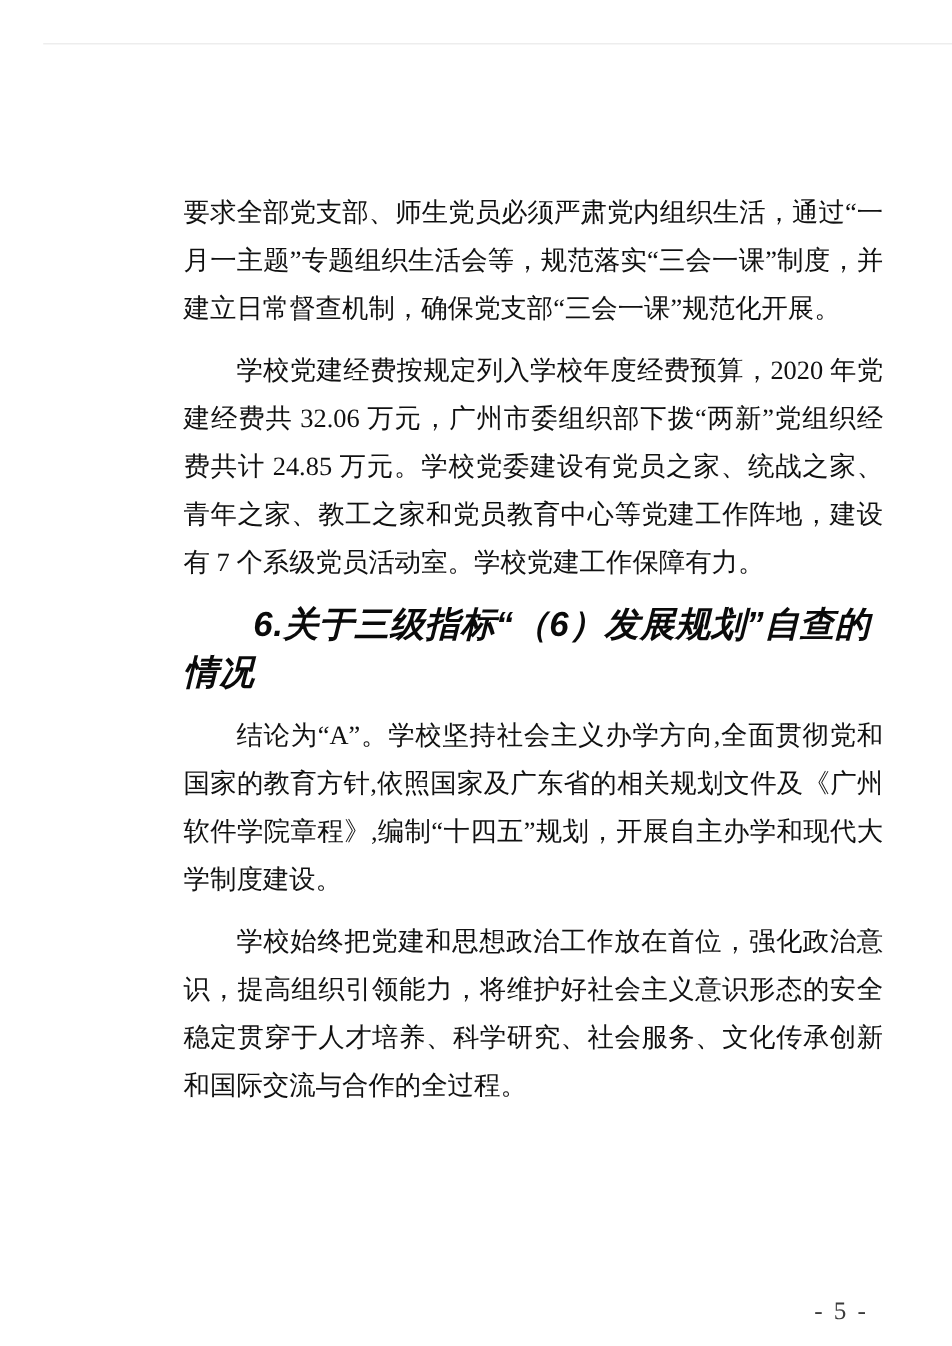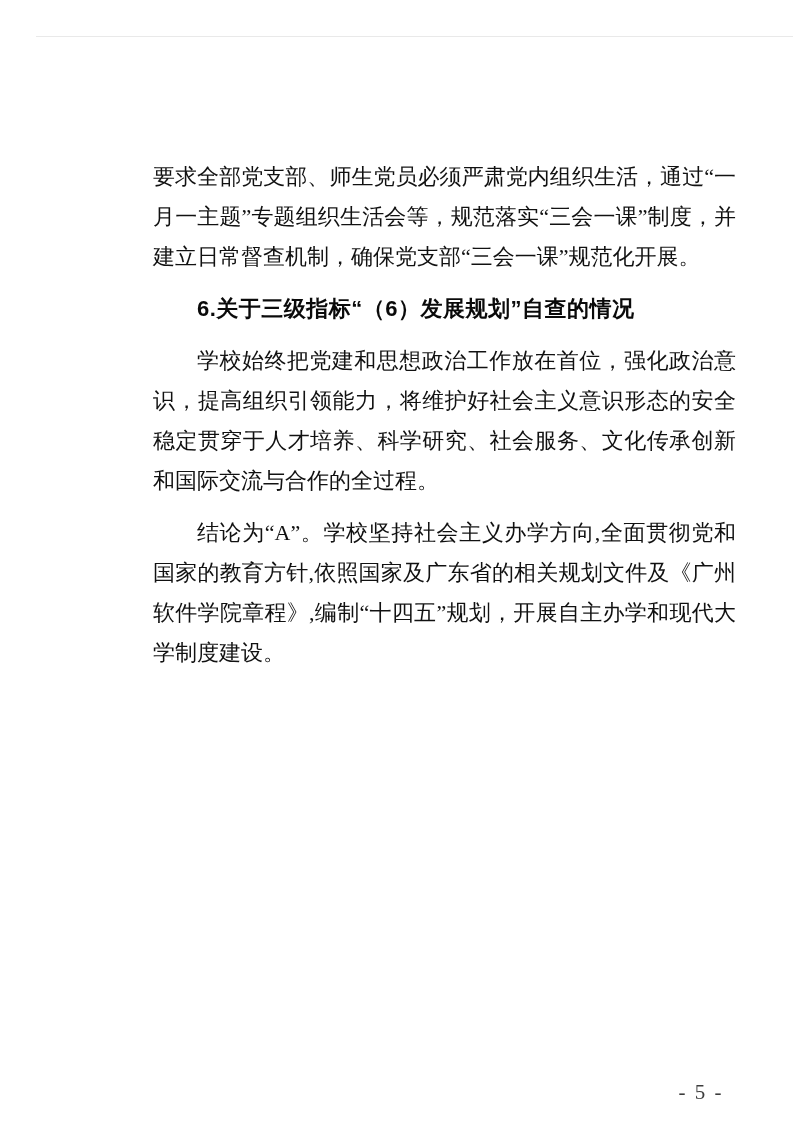--- a/index.html
+++ b/index.html
@@ -40,27 +40,28 @@
     text-justify: inter-ideograph;
     word-break: break-all;
     color: #111111;
   }
 
   .para.indent {
     text-indent: 2em;
   }
 
   .heading {
-    font-size: 22px;
+    font-size: 29px;
     line-height: 40px;
     font-weight: bold;
     font-family: "Liberation Sans", "DejaVu Sans", sans-serif;
     text-indent: 2em;
     color: #0a0a0a;
     letter-spacing: 0.5px;
+    font-style: italic;
   }
 
   .page-number {
     position: absolute;
     top: 1031px;
     left: 608px;
     width: 90px;
     text-align: center;
     font-size: 21px;
     line-height: 24px;
@@ -68,19 +69,20 @@
     font-family: "Liberation Serif", "DejaVu Serif", serif;
     letter-spacing: 2px;
   }
 </style>
 </head>
 <body>
 
 <div class="sheet">
   <div class="content">
     <p class="para">要求全部党支部、师生党员必须严肃党内组织生活，通过“一月一主题”专题组织生活会等，规范落实“三会一课”制度，并建立日常督查机制，确保党支部“三会一课”规范化开展。</p>
+    <p class="para indent">学校党建经费按规定列入学校年度经费预算，2020 年党建经费共 32.06 万元，广州市委组织部下拨“两新”党组织经费共计 24.85 万元。学校党委建设有党员之家、统战之家、青年之家、教工之家和党员教育中心等党建工作阵地，建设有 7 个系级党员活动室。学校党建工作保障有力。</p>
     <h3 class="heading">6.关于三级指标“（6）发展规划”自查的情况</h3>
+    <p class="para indent">结论为“A”。学校坚持社会主义办学方向,全面贯彻党和国家的教育方针,依照国家及广东省的相关规划文件及《广州软件学院章程》,编制“十四五”规划，开展自主办学和现代大学制度建设。</p>
     <p class="para indent">学校始终把党建和思想政治工作放在首位，强化政治意识，提高组织引领能力，将维护好社会主义意识形态的安全稳定贯穿于人才培养、科学研究、社会服务、文化传承创新和国际交流与合作的全过程。</p>
-    <p class="para indent">结论为“A”。学校坚持社会主义办学方向,全面贯彻党和国家的教育方针,依照国家及广东省的相关规划文件及《广州软件学院章程》,编制“十四五”规划，开展自主办学和现代大学制度建设。</p>
   </div>
 
   <div class="page-number">- 5 -</div>
 </div>
 
 </body></html>

